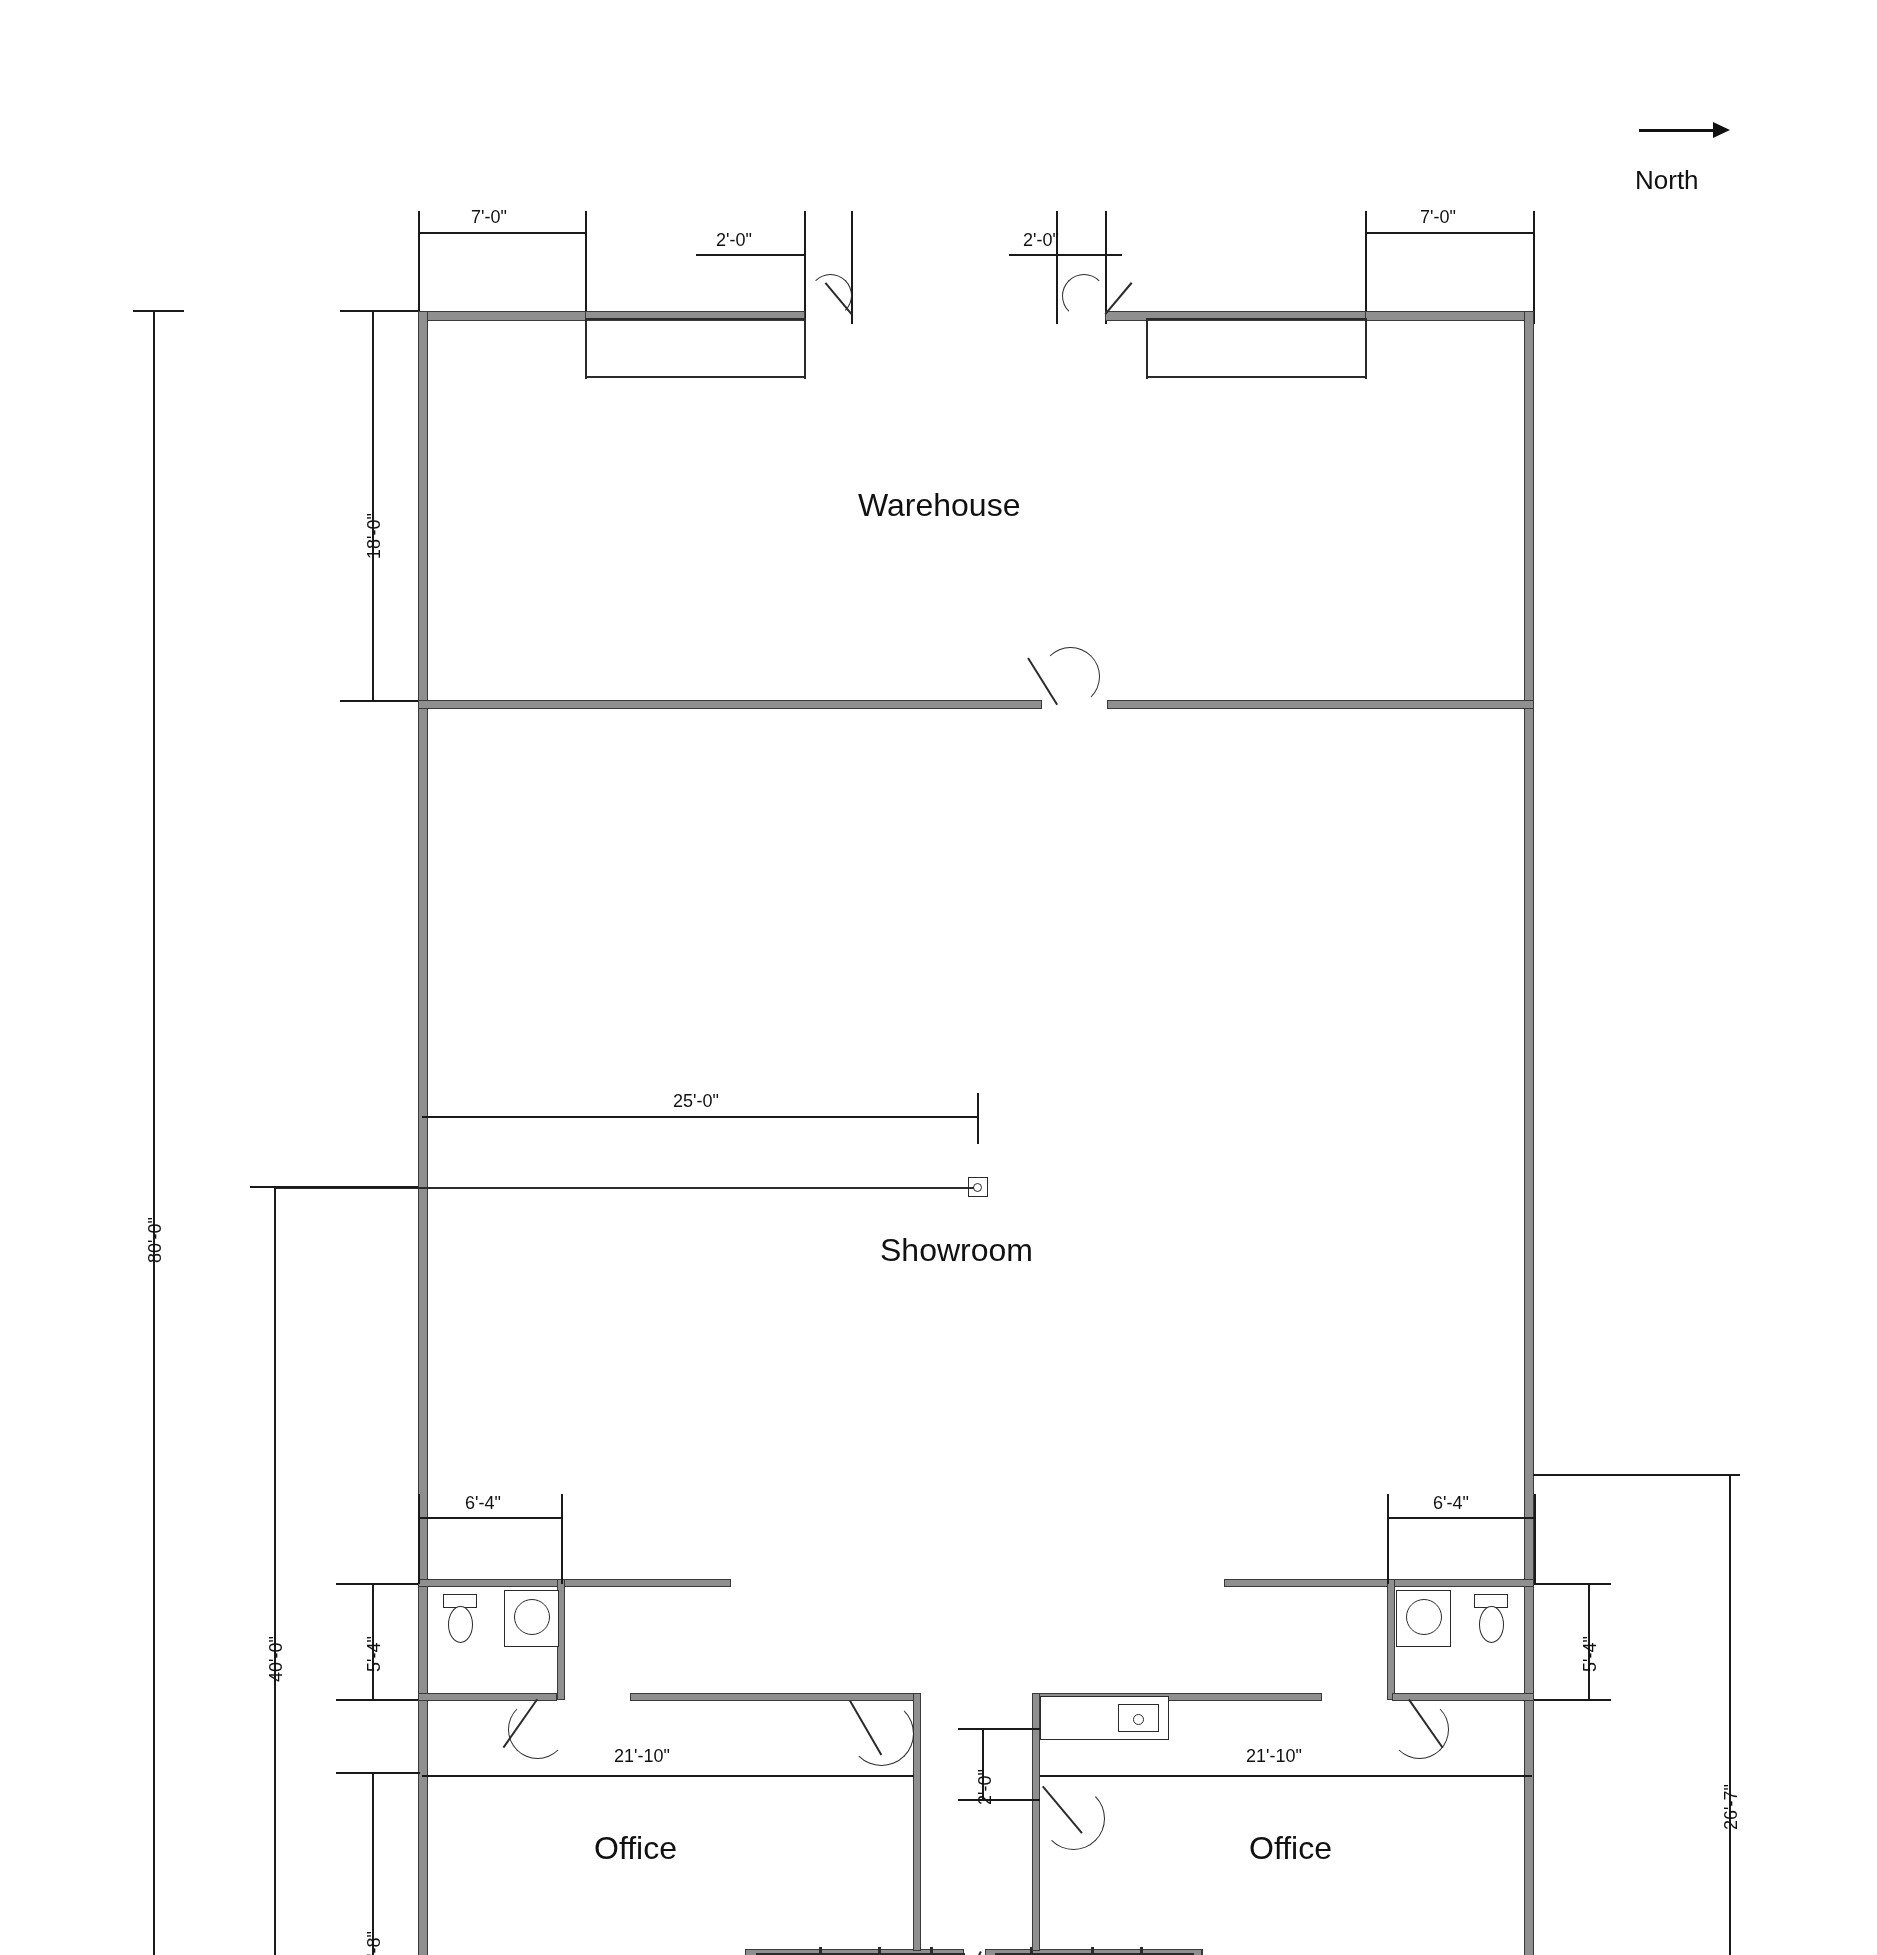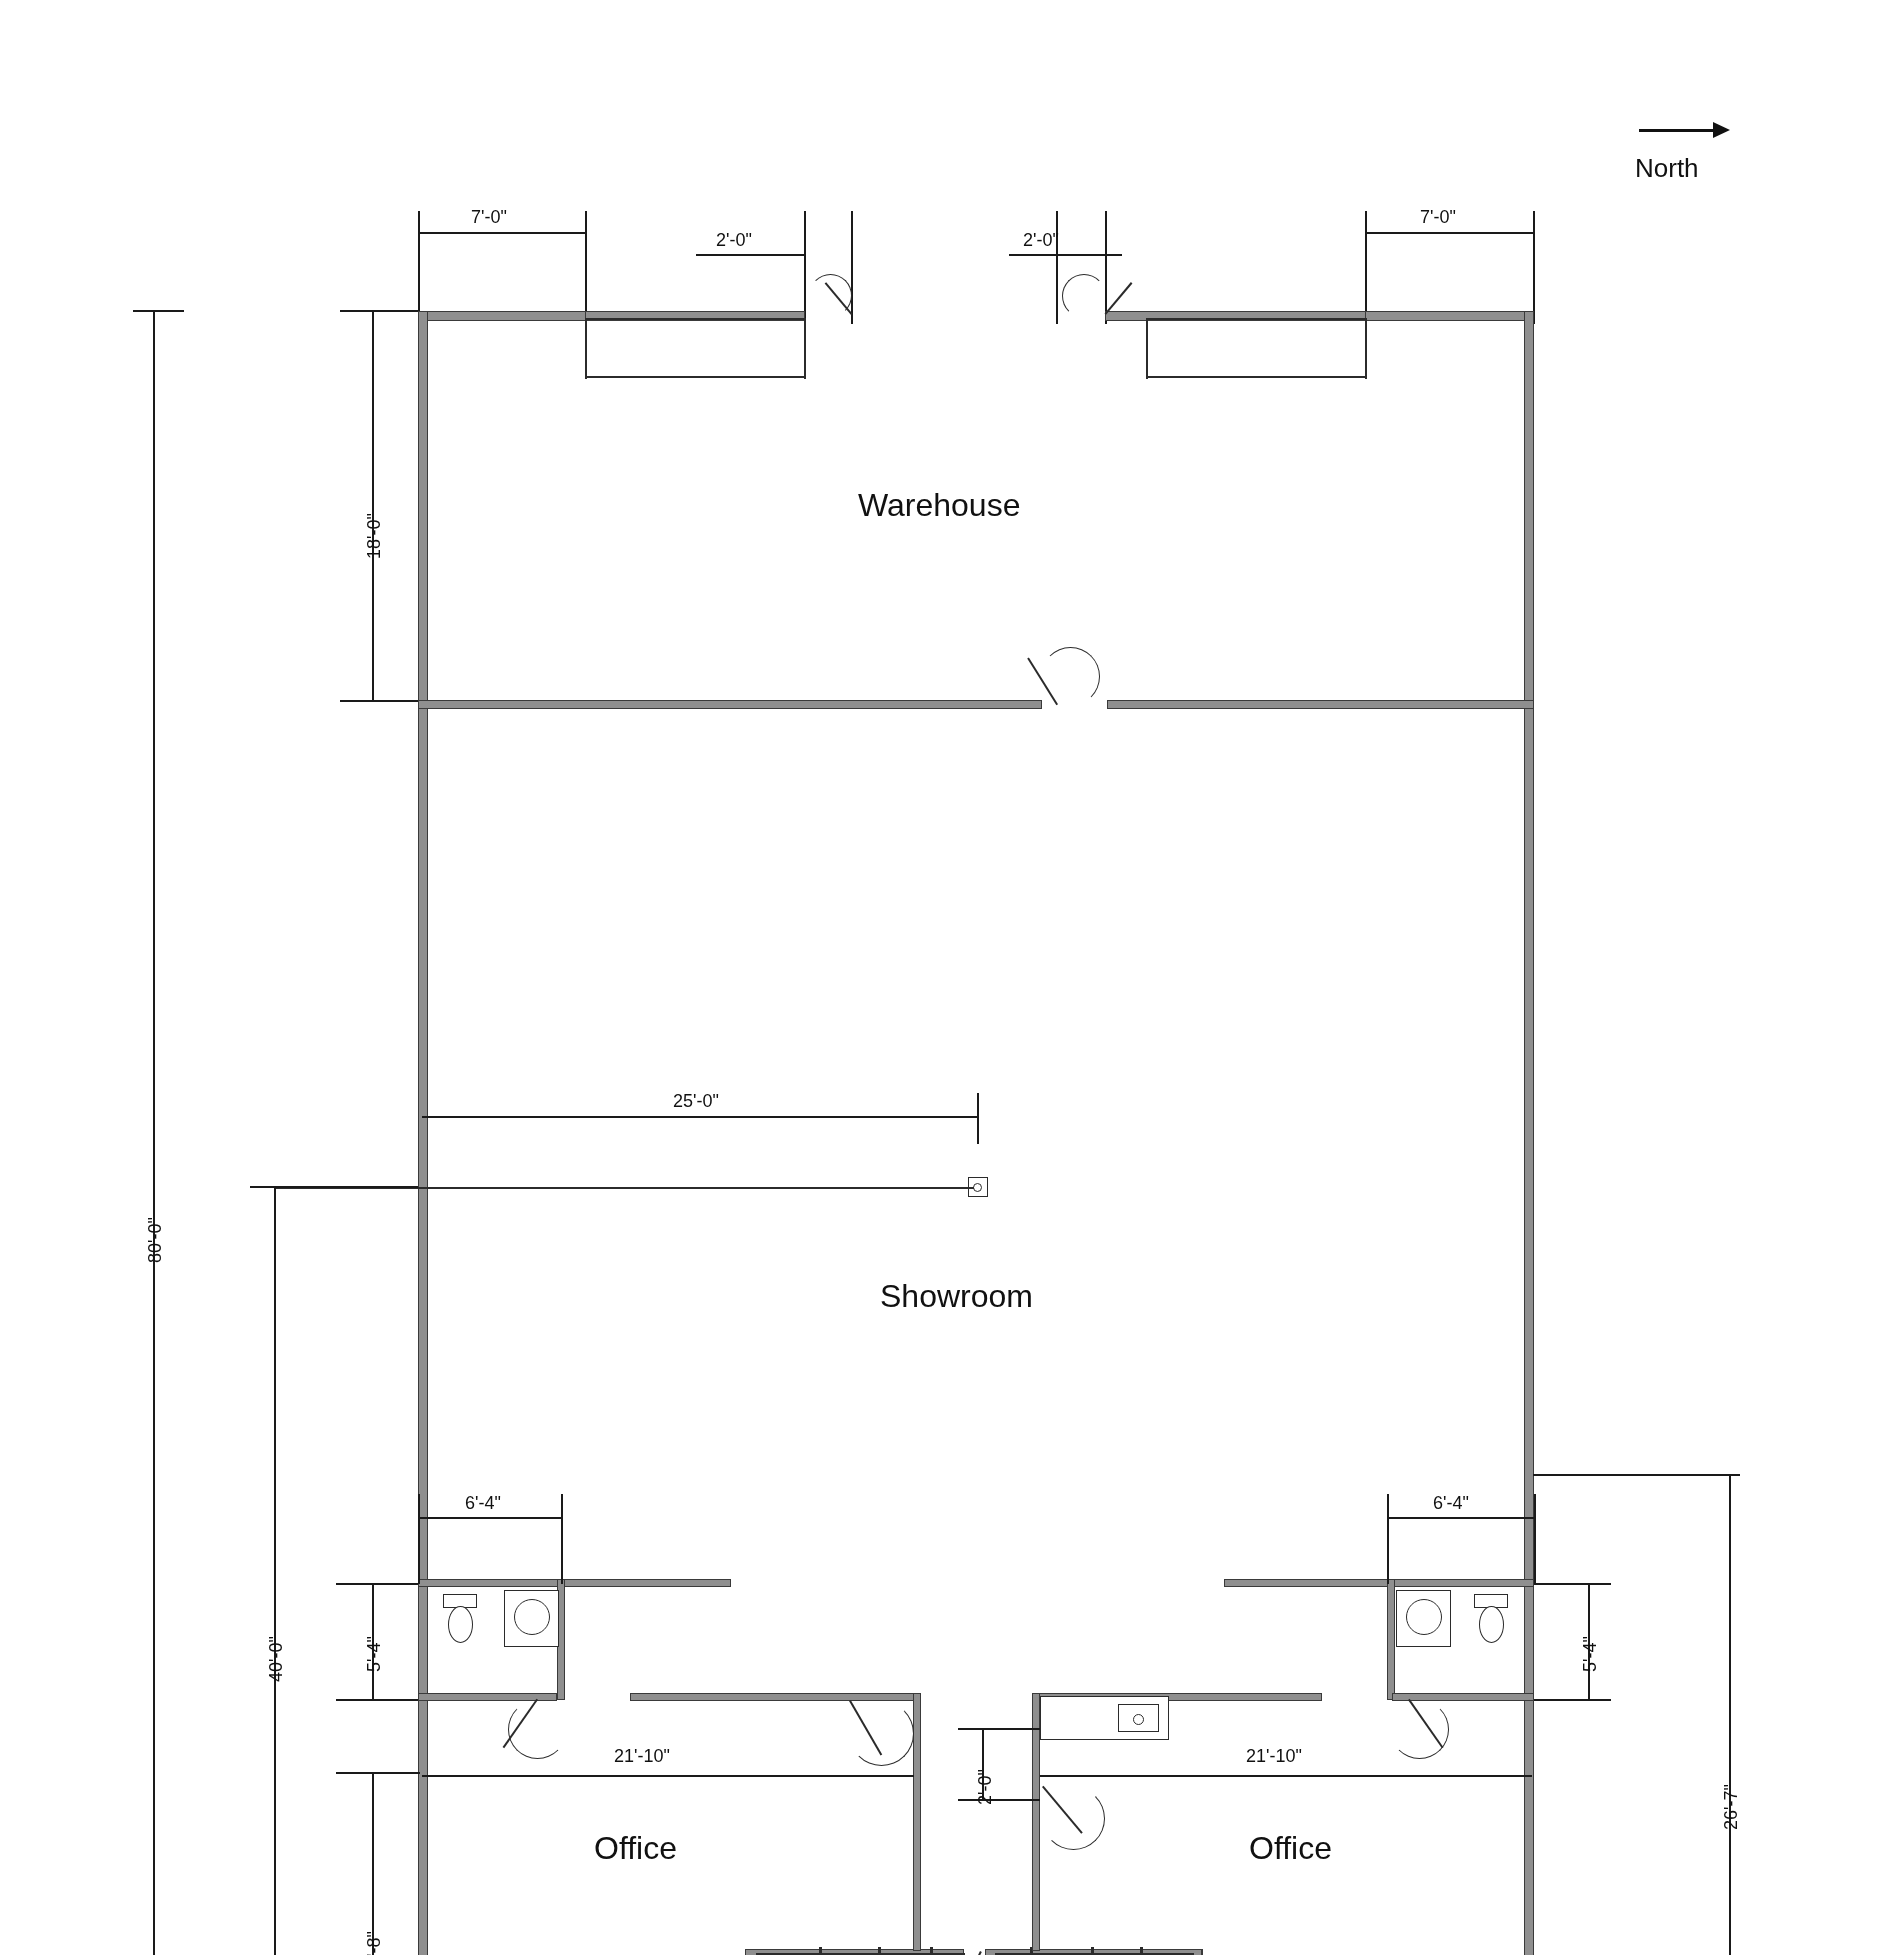--- a/index.html
+++ b/index.html
@@ -78,20 +78,21 @@
     position: absolute;
     width: 0; height: 0;
     border-top: 8.2px solid transparent;
     border-bottom: 8.2px solid transparent;
     border-left: 17px solid #111;
   }
   #north-label {
     position: absolute;
     font-size: 26px;
     color: #111;
+    margin-top: 12px;
   }
 </style>
 </head>
 <body>
 
 <div id="sheet">
 
   <div id="north-arrow-shaft" style="left:1639px; top:129px; width:76px;"></div>
   <div id="north-arrow-head" style="left:1713px; top:122px;"></div>
   <div id="north-label" style="left:1635px; top:153px;">North</div>
@@ -158,21 +159,21 @@
 
   <div class="thinline" style="left:1104px; top:274px; width:2.3px; height:41px; transform:rotate(40deg); transform-origin:bottom right;"></div>
   <div class="swing" style="left:1062px; top:274px; width:44px; height:44px; border-color:transparent; border-top-color:#2b2b2b; border-left-color:#2b2b2b;"></div>
 
   <div class="wall" style="left:418px; top:700px; width:624px; height:8.6px;"></div>
   <div class="wall" style="left:1107px; top:700px; width:427px; height:8.6px;"></div>
   <div class="thinline" style="left:1056px; top:649px; width:2.3px; height:55px; transform:rotate(-32deg); transform-origin:bottom right;"></div>
   <div class="swing" style="left:1041px; top:647px; width:59px; height:59px; border-color:transparent; border-top-color:#2b2b2b; border-right-color:#2b2b2b;"></div>
 
   <div class="roomlabel" style="left:858px; top:487px;">Warehouse</div>
-  <div class="roomlabel" style="left:880px; top:1278px;">Showroom</div>
+  <div class="roomlabel" style="left:880px; top:1232px;">Showroom</div>
   <div class="roomlabel" style="left:594px; top:1830px;">Office</div>
   <div class="roomlabel" style="left:1249px; top:1830px;">Office</div>
 
   <div class="dimline" style="left:422px; top:1116px; width:555px; height:1.6px;"></div>
   <div class="tick" style="left:977px; top:1093px; width:1.6px; height:51px;"></div>
   <div class="dimtext" style="left:673px; top:1091px;">25'-0"</div>
 
   <div class="fixture" style="left:968px; top:1177px; width:20.3px; height:20.3px;"></div>
   <div class="fixture oval" style="left:973px; top:1183px; width:9.4px; height:9.4px;"></div>
   <div class="thinline" style="left:274px; top:1187px; width:700px; height:1.6px;"></div>

